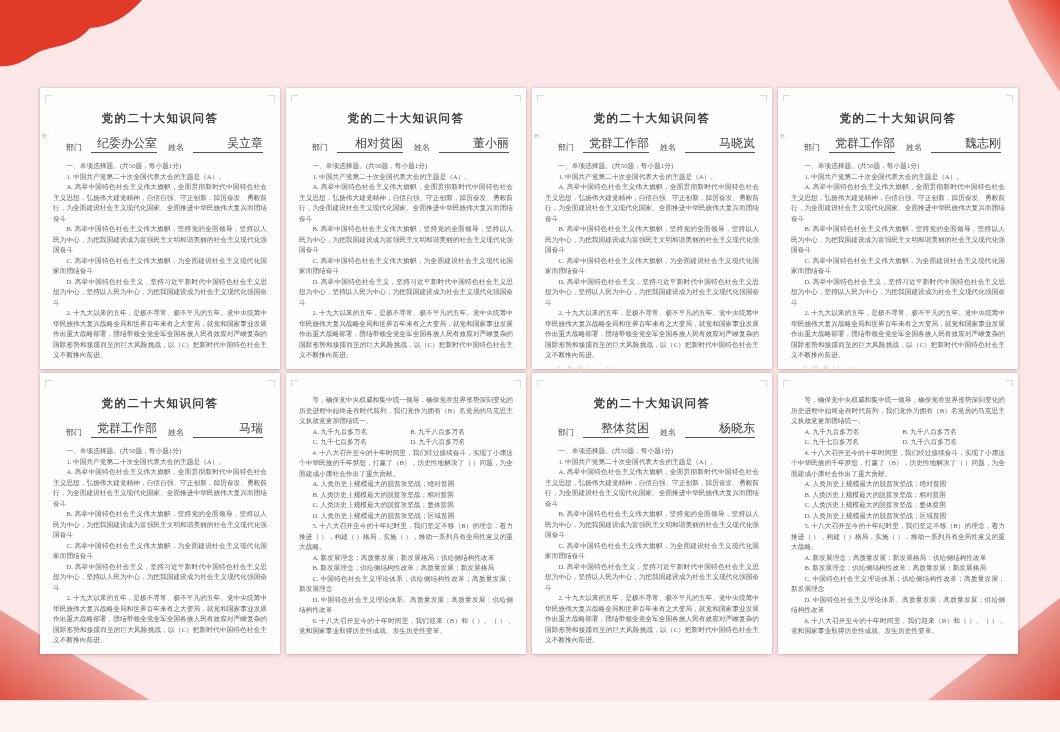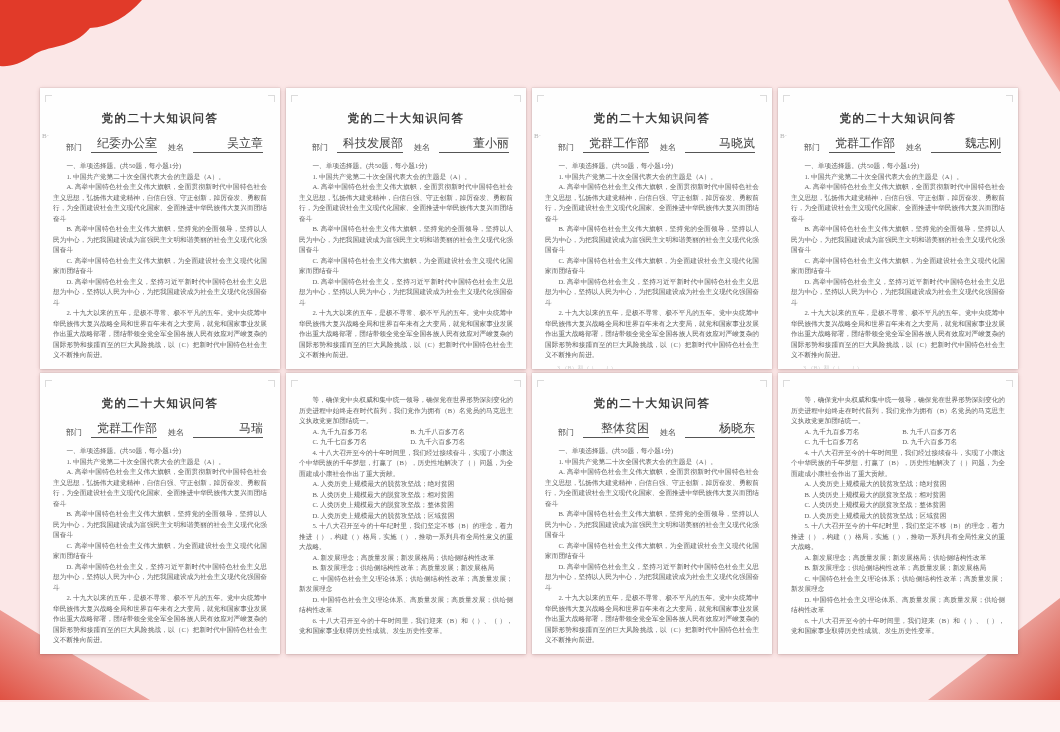--- a/index.html
+++ b/index.html
@@ -78,21 +78,21 @@
           <div class="para">D. 高举中国特色社会主义，坚持习近平新时代中国特色社会主义思想为中心，坚持以人民为中心，为把我国建设成为社会主义现代化强国奋斗</div>
           <div class="para">2. 十九大以来的五年，是极不寻常、极不平凡的五年。党中央统筹中华民族伟大复兴战略全局和世界百年未有之大变局，就党和国家事业发展作出重大战略部署，团结带领全党全军全国各族人民有效应对严峻复杂的国际形势和接踵而至的巨大风险挑战，以（C）把新时代中国特色社会主义不断推向前进。</div>
         </div>
   <div class="side-mark">B·</div>
       </div>
       <div class="page">
     <div class="corner tl"></div>
     <div class="corner tr"></div>
     <div class="doc-title">党的二十大知识问答</div>
     <div class="doc-header">
-      <span class="lbl">部门</span><span class="fill dept-val">科技发展部</span>
+      <span class="lbl">部门</span><span class="fill dept-val">相对贫困</span>
       <span class="lbl">姓名</span><span class="fill name-val">董小丽</span>
     </div>
     <div class="doc-body">
           <div class="para">一、单项选择题。(共50题，每小题1分)</div>
           <div class="para">1. 中国共产党第二十次全国代表大会的主题是（A）。</div>
           <div class="para">A. 高举中国特色社会主义伟大旗帜，全面贯彻新时代中国特色社会主义思想，弘扬伟大建党精神，自信自强、守正创新，踔厉奋发、勇毅前行，为全面建设社会主义现代化国家、全面推进中华民族伟大复兴而团结奋斗</div>
           <div class="para">B. 高举中国特色社会主义伟大旗帜，坚持党的全面领导，坚持以人民为中心，为把我国建设成为富强民主文明和谐美丽的社会主义现代化强国奋斗</div>
           <div class="para">C. 高举中国特色社会主义伟大旗帜，为全面建设社会主义现代化国家而团结奋斗</div>
           <div class="para">D. 高举中国特色社会主义，坚持习近平新时代中国特色社会主义思想为中心，坚持以人民为中心，为把我国建设成为社会主义现代化强国奋斗</div>
           <div class="para">2. 十九大以来的五年，是极不寻常、极不平凡的五年。党中央统筹中华民族伟大复兴战略全局和世界百年未有之大变局，就党和国家事业发展作出重大战略部署，团结带领全党全军全国各族人民有效应对严峻复杂的国际形势和接踵而至的巨大风险挑战，以（C）把新时代中国特色社会主义不断推向前进。</div>

